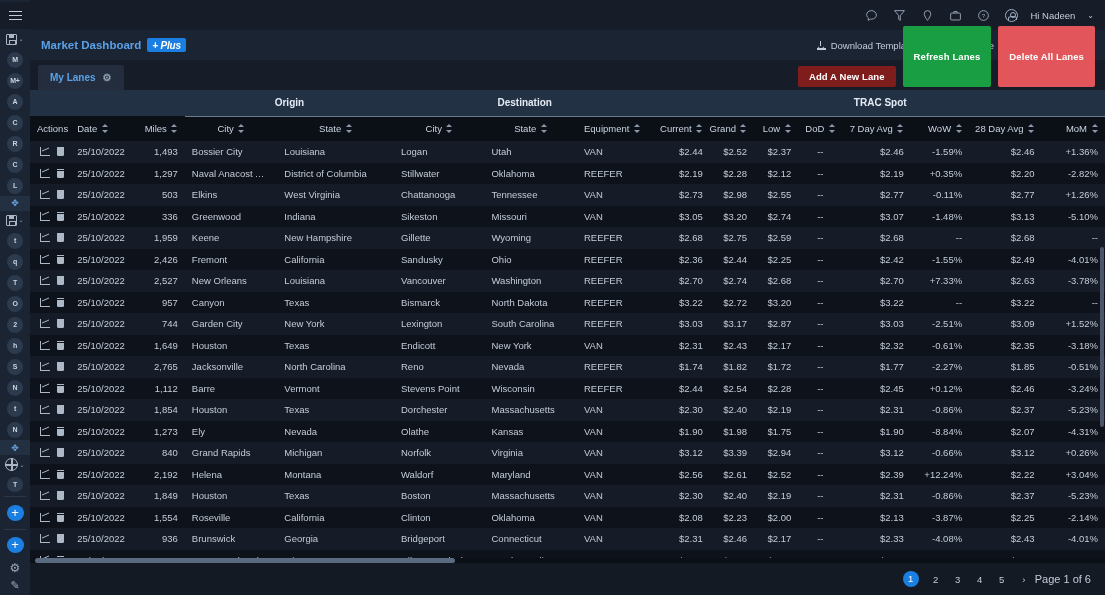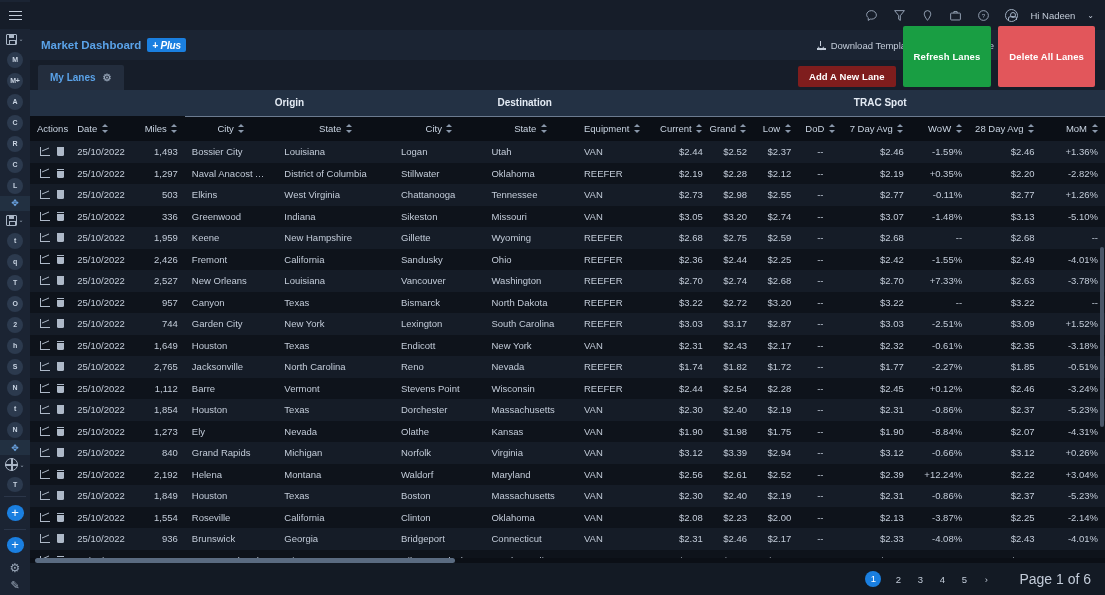--- a/index.html
+++ b/index.html
@@ -140,21 +140,21 @@
   .ic-chart i{position:absolute;left:2px;top:1.5px;width:7px;height:5px;
      border-top:1.3px solid #aeb9c8; transform:skewY(-22deg); }
   .ic-trash { width:7px;height:9px;position:relative;display:inline-block; }
   .ic-trash:before{content:"";position:absolute;left:0;top:1.8px;width:7px;height:7.2px;background:#aeb9c8;border-radius:0 0 1.5px 1.5px;}
   .ic-trash:after{content:"";position:absolute;left:0;top:0;width:7px;height:1.3px;background:#aeb9c8;}
 
   
   .footer { position:absolute; left:30px; bottom:0; width:1075px; height:32px; background:#131a24; display:flex; align-items:center; justify-content:flex-end; padding-right:14px; gap:0; }
   .pg { color:#c3ccd9; font-size:9.5px; width:22px; text-align:center; cursor:pointer; }
   .pg.active { background:#1a7fe0; color:#fff; border-radius:50%; width:16px; height:16px; line-height:16px; margin-right:6px; }
-  .pg-label { color:#c3ccd9; font-size:14px; margin-left:22px; }
+  .pg-label { color:#c3ccd9; font-size:11px; }
 
   
   .hscroll { position:absolute; left:30px; bottom:32px; width:1075px; height:5px; background:#0b0f16; }
   .hscroll i { position:absolute; left:5px; top:0; width:420px; height:5px; background:#5a6b81; border-radius:3px; }
   .vscroll { position:absolute; right:0; top:157px; width:5px; height:400px; background:transparent; }
   .vscroll i { position:absolute; right:1px; top:0; width:4px; height:180px; background:#4a5668; border-radius:3px; }
   .railscroll { position:absolute; left:30px; top:32px; width:2px; height:500px; background:#2e3a4c; }
 </style>
 </head>
 <body>

